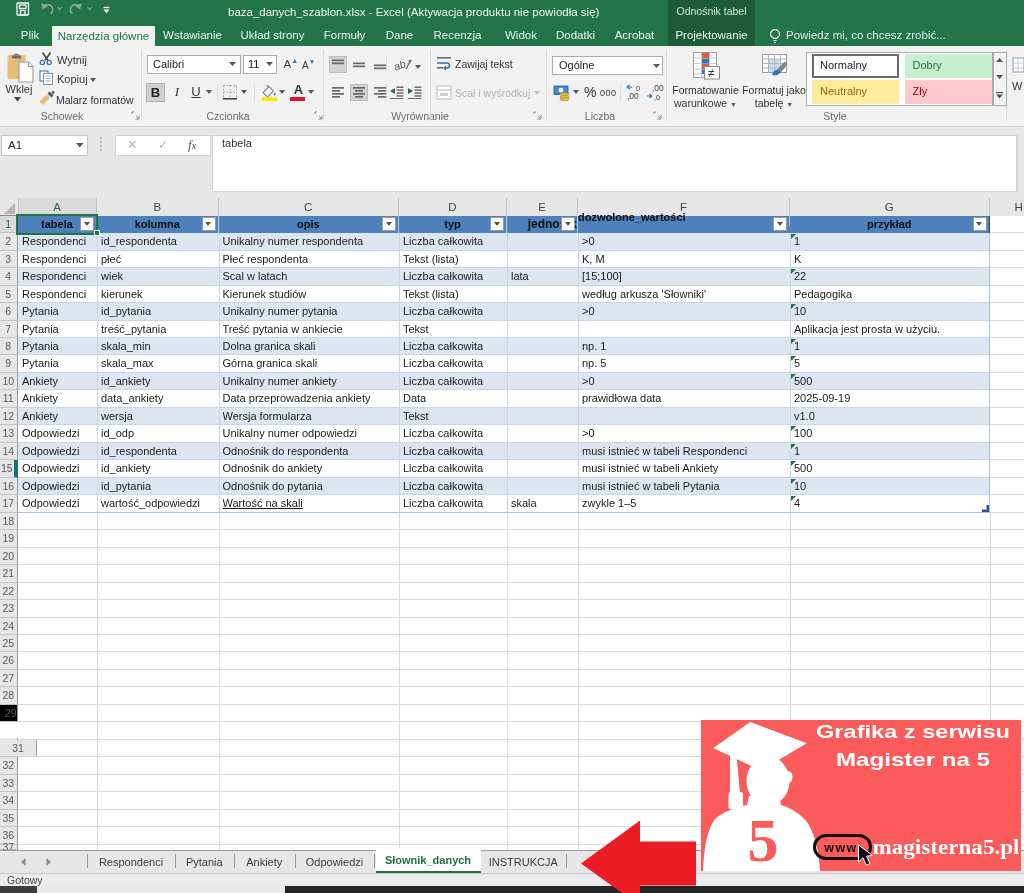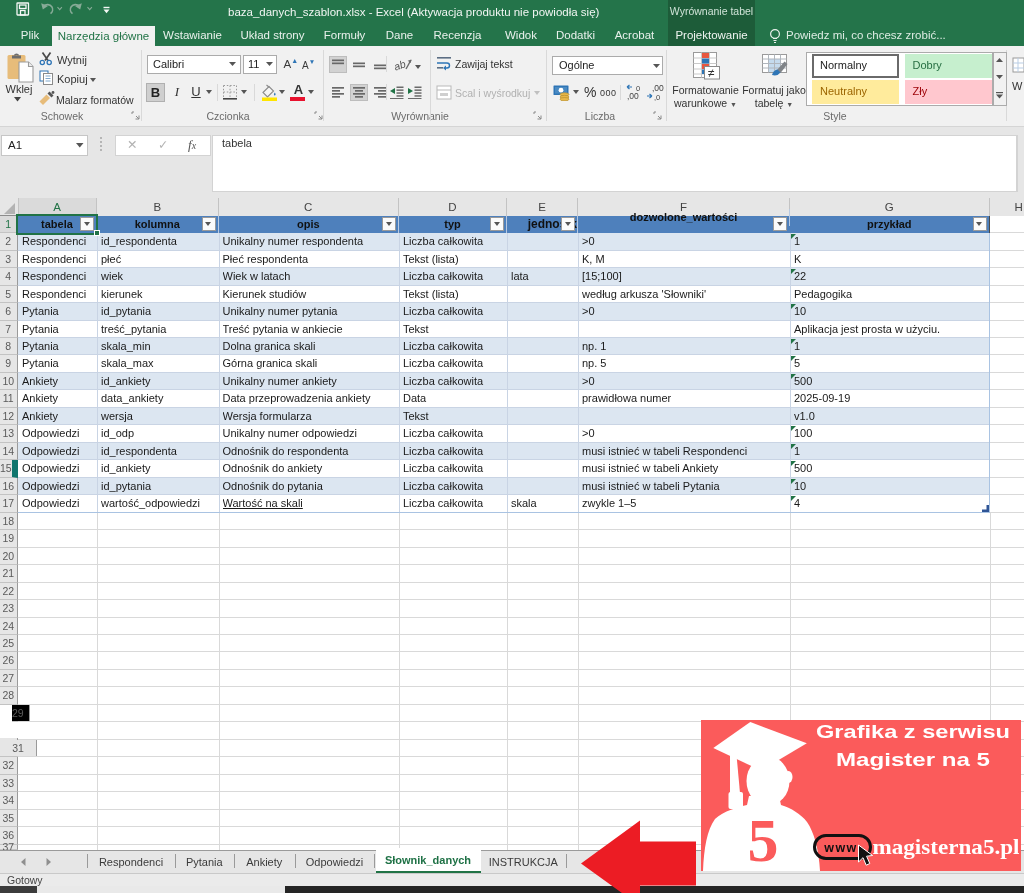--- a/index.html
+++ b/index.html
@@ -6,21 +6,21 @@
 body{font-family:"Liberation Sans",sans-serif;}
 #app{position:relative;width:1024px;height:893px;background:#fff;overflow:hidden;}
 .abs{position:absolute;}
 svg{display:block;}
 .tt{color:#fff;}
 </style></head><body>
 <div id="app">
 
 <div class="abs" style="left:0;top:0;width:1024px;height:23px;background:#24744a;"></div>
 <div class="abs" style="left:668px;top:0;width:87px;height:46px;background:#1d5c39;"></div>
-<div class="abs tt" style="left:668px;top:5px;width:87px;text-align:center;font-size:10.5px;color:#cfe3d7;">Wyrównanie tabel</div>
+<div class="abs tt" style="left:668px;top:5px;width:87px;text-align:center;font-size:10.5px;color:#cfe3d7;">Odnośnik tabel</div>
 <svg class="abs" style="left:0px;top:0px;" width="115" height="20" viewBox="0 0 115 20">
 <g stroke="#f5f8f6" fill="none" stroke-width="1.3">
 <rect x="17" y="3" width="11.5" height="12" rx="0.5"></rect>
 <rect x="19.5" y="5" width="6.5" height="3.5"></rect>
 <rect x="20.5" y="10.5" width="4.5" height="4.5"></rect>
 </g>
 <g stroke="#87ab97" fill="none" stroke-width="1.6">
 <path d="M43.5 6.2 C46 3.8 50 4.2 51.8 6.8 C53.4 9.2 52.6 12 50.5 13.6"></path>
 <path d="M79.5 6.2 C77 3.8 73 4.2 71.2 6.8 C69.6 9.2 70.4 12 72.5 13.6"></path>
 </g>
@@ -375,35 +375,35 @@
 <div class="abs" style="left:0;top:88.07999999999998px;width:17.5px;height:17.46999999999997px;background:#e6e6e6;border-right:1px solid #9a9a9a;border-bottom:1px solid #c3c3c3;color:#5a5a5a;font-size:10.5px;text-align:center;line-height:17.46999999999997px;">5</div>
 <div class="abs" style="left:0;top:105.54999999999995px;width:17.5px;height:17.470000000000027px;background:#e6e6e6;border-right:1px solid #9a9a9a;border-bottom:1px solid #c3c3c3;color:#5a5a5a;font-size:10.5px;text-align:center;line-height:17.470000000000027px;">6</div>
 <div class="abs" style="left:0;top:123.01999999999998px;width:17.5px;height:17.470000000000027px;background:#e6e6e6;border-right:1px solid #9a9a9a;border-bottom:1px solid #c3c3c3;color:#5a5a5a;font-size:10.5px;text-align:center;line-height:17.470000000000027px;">7</div>
 <div class="abs" style="left:0;top:140.49px;width:17.5px;height:17.46999999999997px;background:#e6e6e6;border-right:1px solid #9a9a9a;border-bottom:1px solid #c3c3c3;color:#5a5a5a;font-size:10.5px;text-align:center;line-height:17.46999999999997px;">8</div>
 <div class="abs" style="left:0;top:157.95999999999998px;width:17.5px;height:17.46999999999997px;background:#e6e6e6;border-right:1px solid #9a9a9a;border-bottom:1px solid #c3c3c3;color:#5a5a5a;font-size:10.5px;text-align:center;line-height:17.46999999999997px;">9</div>
 <div class="abs" style="left:0;top:175.42999999999995px;width:17.5px;height:17.470000000000027px;background:#e6e6e6;border-right:1px solid #9a9a9a;border-bottom:1px solid #c3c3c3;color:#5a5a5a;font-size:10.5px;text-align:center;line-height:17.470000000000027px;">10</div>
 <div class="abs" style="left:0;top:192.89999999999998px;width:17.5px;height:17.470000000000027px;background:#e6e6e6;border-right:1px solid #9a9a9a;border-bottom:1px solid #c3c3c3;color:#5a5a5a;font-size:10.5px;text-align:center;line-height:17.470000000000027px;">11</div>
 <div class="abs" style="left:0;top:210.37px;width:17.5px;height:17.46999999999997px;background:#e6e6e6;border-right:1px solid #9a9a9a;border-bottom:1px solid #c3c3c3;color:#5a5a5a;font-size:10.5px;text-align:center;line-height:17.46999999999997px;">12</div>
 <div class="abs" style="left:0;top:227.83999999999997px;width:17.5px;height:17.46999999999997px;background:#e6e6e6;border-right:1px solid #9a9a9a;border-bottom:1px solid #c3c3c3;color:#5a5a5a;font-size:10.5px;text-align:center;line-height:17.46999999999997px;">13</div>
 <div class="abs" style="left:0;top:245.30999999999995px;width:17.5px;height:17.470000000000027px;background:#e6e6e6;border-right:1px solid #9a9a9a;border-bottom:1px solid #c3c3c3;color:#5a5a5a;font-size:10.5px;text-align:center;line-height:17.470000000000027px;">14</div>
-<div class="abs" style="left:0;top:262.78px;width:17.5px;height:17.46999999999997px;background:#e5e5e5;border-right:6px solid #0f766e;border-bottom:1px solid #c3c3c3;color:#5a5a5a;font-size:10.5px;text-align:center;line-height:17.46999999999997px;">15</div>
+<div class="abs" style="left:0;top:262.78px;width:17.5px;height:17.46999999999997px;background:#e5e5e5;border-right:4px solid #0f766e;border-bottom:1px solid #c3c3c3;color:#5a5a5a;font-size:10.5px;text-align:center;line-height:17.46999999999997px;">15</div>
 <div class="abs" style="left:0;top:280.24999999999994px;width:17.5px;height:17.470000000000027px;background:#e6e6e6;border-right:1px solid #9a9a9a;border-bottom:1px solid #c3c3c3;color:#5a5a5a;font-size:10.5px;text-align:center;line-height:17.470000000000027px;">16</div>
 <div class="abs" style="left:0;top:297.71999999999997px;width:17.5px;height:17.470000000000084px;background:#e6e6e6;border-right:1px solid #9a9a9a;border-bottom:1px solid #c3c3c3;color:#5a5a5a;font-size:10.5px;text-align:center;line-height:17.470000000000084px;">17</div>
 <div class="abs" style="left:0;top:315.19000000000005px;width:17.5px;height:17.469999999999914px;background:#e6e6e6;border-right:1px solid #9a9a9a;border-bottom:1px solid #c3c3c3;color:#5a5a5a;font-size:10.5px;text-align:center;line-height:17.469999999999914px;">18</div>
 <div class="abs" style="left:0;top:332.65999999999997px;width:17.5px;height:17.469999999999914px;background:#e6e6e6;border-right:1px solid #9a9a9a;border-bottom:1px solid #c3c3c3;color:#5a5a5a;font-size:10.5px;text-align:center;line-height:17.469999999999914px;">19</div>
 <div class="abs" style="left:0;top:350.1299999999999px;width:17.5px;height:17.470000000000027px;background:#e6e6e6;border-right:1px solid #9a9a9a;border-bottom:1px solid #c3c3c3;color:#5a5a5a;font-size:10.5px;text-align:center;line-height:17.470000000000027px;">20</div>
 <div class="abs" style="left:0;top:367.5999999999999px;width:17.5px;height:17.470000000000027px;background:#e6e6e6;border-right:1px solid #9a9a9a;border-bottom:1px solid #c3c3c3;color:#5a5a5a;font-size:10.5px;text-align:center;line-height:17.470000000000027px;">21</div>
 <div class="abs" style="left:0;top:385.06999999999994px;width:17.5px;height:17.470000000000027px;background:#e6e6e6;border-right:1px solid #9a9a9a;border-bottom:1px solid #c3c3c3;color:#5a5a5a;font-size:10.5px;text-align:center;line-height:17.470000000000027px;">22</div>
 <div class="abs" style="left:0;top:402.53999999999996px;width:17.5px;height:17.470000000000027px;background:#e6e6e6;border-right:1px solid #9a9a9a;border-bottom:1px solid #c3c3c3;color:#5a5a5a;font-size:10.5px;text-align:center;line-height:17.470000000000027px;">23</div>
 <div class="abs" style="left:0;top:420.01px;width:17.5px;height:17.470000000000027px;background:#e6e6e6;border-right:1px solid #9a9a9a;border-bottom:1px solid #c3c3c3;color:#5a5a5a;font-size:10.5px;text-align:center;line-height:17.470000000000027px;">24</div>
 <div class="abs" style="left:0;top:437.48px;width:17.5px;height:17.470000000000027px;background:#e6e6e6;border-right:1px solid #9a9a9a;border-bottom:1px solid #c3c3c3;color:#5a5a5a;font-size:10.5px;text-align:center;line-height:17.470000000000027px;">25</div>
 <div class="abs" style="left:0;top:454.95000000000005px;width:17.5px;height:17.469999999999914px;background:#e6e6e6;border-right:1px solid #9a9a9a;border-bottom:1px solid #c3c3c3;color:#5a5a5a;font-size:10.5px;text-align:center;line-height:17.469999999999914px;">26</div>
 <div class="abs" style="left:0;top:472.41999999999996px;width:17.5px;height:17.469999999999914px;background:#e6e6e6;border-right:1px solid #9a9a9a;border-bottom:1px solid #c3c3c3;color:#5a5a5a;font-size:10.5px;text-align:center;line-height:17.469999999999914px;">27</div>
 <div class="abs" style="left:0;top:489.8899999999999px;width:17.5px;height:17.470000000000027px;background:#e6e6e6;border-right:1px solid #9a9a9a;border-bottom:1px solid #c3c3c3;color:#5a5a5a;font-size:10.5px;text-align:center;line-height:17.470000000000027px;">28</div>
-<div class="abs" style="left:12px;top:507.3599999999999px;width:17.5px;height:17.470000000000027px;background:#000000;border-right:1px solid #9a9a9a;border-bottom:1px solid #c3c3c3;color:#5a5a5a;font-size:10.5px;text-align:left;line-height:17.470000000000027px;">29</div>
+<div class="abs" style="left:0;top:507.3599999999999px;width:17.5px;height:17.470000000000027px;background:#000000;border-right:1px solid #9a9a9a;border-bottom:1px solid #c3c3c3;color:#5a5a5a;font-size:10.5px;text-align:right;line-height:17.470000000000027px;">29</div>
 <div class="abs" style="left:0;top:524.8299999999999px;width:17.5px;height:17.470000000000027px;background:#e6e6e6;border-right:1px solid #9a9a9a;border-bottom:1px solid #c3c3c3;color:#5a5a5a;font-size:10.5px;text-align:center;line-height:17.470000000000027px;margin-top:16px;">30</div>
 <div class="abs" style="left:0;top:542.3px;width:37px;height:17.470000000000027px;background:#e6e6e6;border-right:1px solid #9a9a9a;border-bottom:1px solid #c3c3c3;color:#5a5a5a;font-size:10.5px;text-align:center;line-height:17.470000000000027px;">31</div>
 <div class="abs" style="left:0;top:559.77px;width:17.5px;height:17.470000000000027px;background:#e6e6e6;border-right:1px solid #9a9a9a;border-bottom:1px solid #c3c3c3;color:#5a5a5a;font-size:10.5px;text-align:center;line-height:17.470000000000027px;">32</div>
 <div class="abs" style="left:0;top:577.24px;width:17.5px;height:17.470000000000027px;background:#e6e6e6;border-right:1px solid #9a9a9a;border-bottom:1px solid #c3c3c3;color:#5a5a5a;font-size:10.5px;text-align:center;line-height:17.470000000000027px;">33</div>
 <div class="abs" style="left:0;top:594.71px;width:17.5px;height:17.470000000000027px;background:#e6e6e6;border-right:1px solid #9a9a9a;border-bottom:1px solid #c3c3c3;color:#5a5a5a;font-size:10.5px;text-align:center;line-height:17.470000000000027px;">34</div>
 <div class="abs" style="left:0;top:612.1800000000001px;width:17.5px;height:17.4699999999998px;background:#e6e6e6;border-right:1px solid #9a9a9a;border-bottom:1px solid #c3c3c3;color:#5a5a5a;font-size:10.5px;text-align:center;line-height:17.4699999999998px;">35</div>
 <div class="abs" style="left:0;top:629.6499999999999px;width:17.5px;height:17.470000000000027px;background:#e6e6e6;border-right:1px solid #9a9a9a;border-bottom:1px solid #c3c3c3;color:#5a5a5a;font-size:10.5px;text-align:center;line-height:17.470000000000027px;">36</div>
 <div class="abs" style="left:0;top:647.1199999999999px;width:17.5px;height:5.380000000000109px;background:#e6e6e6;border-right:1px solid #9a9a9a;border-bottom:1px solid #c3c3c3;color:#5a5a5a;font-size:10.5px;text-align:center;line-height:5.380000000000109px;">37</div>
 <div class="abs" style="left:989.5px;top:34.66999999999999px;width:34.5px;height:1px;background:#d9d9d9;"></div>
 <div class="abs" style="left:989.5px;top:52.139999999999986px;width:34.5px;height:1px;background:#d9d9d9;"></div>
@@ -458,21 +458,21 @@
 <div class="abs" style="left:205.0px;top:24.69999999999999px;width:0;height:0;border-left:3.5px solid transparent;border-right:3.5px solid transparent;border-top:4.5px solid #555;"></div>
 <div class="abs" style="left:218.5px;top:18.19999999999999px;width:180.5px;height:17.47px;border-right:1px solid #b7c9e2;color:#111;font-weight:bold;font-size:11px;text-align:center;line-height:17.47px;overflow:hidden;">opis</div>
 <div class="abs" style="left:382px;top:19.69999999999999px;width:14px;height:14px;background:#fbfbfb;border:1px solid #9a9a9a;"></div>
 <div class="abs" style="left:385.5px;top:24.69999999999999px;width:0;height:0;border-left:3.5px solid transparent;border-right:3.5px solid transparent;border-top:4.5px solid #555;"></div>
 <div class="abs" style="left:399px;top:18.19999999999999px;width:108px;height:17.47px;border-right:1px solid #b7c9e2;color:#111;font-weight:bold;font-size:11px;text-align:center;line-height:17.47px;overflow:hidden;">typ</div>
 <div class="abs" style="left:490px;top:19.69999999999999px;width:14px;height:14px;background:#fbfbfb;border:1px solid #9a9a9a;"></div>
 <div class="abs" style="left:493.5px;top:24.69999999999999px;width:0;height:0;border-left:3.5px solid transparent;border-right:3.5px solid transparent;border-top:4.5px solid #555;"></div>
 <div class="abs" style="left:507px;top:18.19999999999999px;width:71px;height:29px;border-right:1px solid #b7c9e2;color:#111;font-weight:bold;font-size:12px;text-align:right;padding-left:3px;line-height:17.47px;overflow:hidden;">jednostk</div>
 <div class="abs" style="left:561px;top:19.69999999999999px;width:14px;height:14px;background:#fbfbfb;border:1px solid #9a9a9a;"></div>
 <div class="abs" style="left:564.5px;top:24.69999999999999px;width:0;height:0;border-left:3.5px solid transparent;border-right:3.5px solid transparent;border-top:4.5px solid #555;"></div>
-<div class="abs" style="left:578px;top:11px;width:212px;height:17.47px;border-right:1px solid #b7c9e2;color:#111;font-weight:bold;font-size:11px;text-align:center;line-height:17.47px;overflow:hidden;">dozwolone_wartości</div>
+<div class="abs" style="left:578px;top:11px;width:212px;height:17.47px;border-right:1px solid #b7c9e2;color:#111;font-weight:bold;font-size:11px;line-height:17.47px;overflow:hidden;">dozwolone_wartości</div>
 <div class="abs" style="left:773px;top:19.69999999999999px;width:14px;height:14px;background:#fbfbfb;border:1px solid #9a9a9a;"></div>
 <div class="abs" style="left:776.5px;top:24.69999999999999px;width:0;height:0;border-left:3.5px solid transparent;border-right:3.5px solid transparent;border-top:4.5px solid #555;"></div>
 <div class="abs" style="left:790px;top:18.19999999999999px;width:199.5px;height:17.47px;border-right:1px solid #b7c9e2;color:#111;font-weight:bold;font-size:11px;text-align:center;line-height:17.47px;overflow:hidden;">przykład</div>
 <div class="abs" style="left:972.5px;top:19.69999999999999px;width:14px;height:14px;background:#fbfbfb;border:1px solid #9a9a9a;"></div>
 <div class="abs" style="left:976.0px;top:24.69999999999999px;width:0;height:0;border-left:3.5px solid transparent;border-right:3.5px solid transparent;border-top:4.5px solid #555;"></div>
 <div class="abs" style="left:18px;top:35.66999999999999px;width:971.5px;height:17.47px;background:#dce6f1;border-bottom:1px solid #c9d4e4;"></div>
 <div class="abs" style="left:22px;top:35.66999999999999px;width:75px;height:17.47px;color:#1a1a1a;font-size:11px;line-height:17.97px;overflow:hidden;white-space:nowrap;">Respondenci</div>
 <div class="abs" style="left:101px;top:35.66999999999999px;width:117.5px;height:17.47px;color:#1a1a1a;font-size:11px;line-height:17.97px;overflow:hidden;white-space:nowrap;">id_respondenta</div>
 <div class="abs" style="left:222.5px;top:35.66999999999999px;width:176.5px;height:17.47px;color:#1a1a1a;font-size:11px;line-height:17.97px;overflow:hidden;white-space:nowrap;">Unikalny numer respondenta</div>
 <div class="abs" style="left:403px;top:35.66999999999999px;width:104px;height:17.47px;color:#1a1a1a;font-size:11px;line-height:17.97px;overflow:hidden;white-space:nowrap;">Liczba całkowita</div>
@@ -496,21 +496,21 @@
 <div class="abs" style="left:794px;top:53.139999999999986px;width:195.5px;height:17.47px;color:#1a1a1a;font-size:11px;line-height:17.97px;overflow:visible;white-space:nowrap;">K</div>
 <div class="abs" style="left:97px;top:53.139999999999986px;width:1px;height:17.47px;background:#c9d4e4;"></div>
 <div class="abs" style="left:218.5px;top:53.139999999999986px;width:1px;height:17.47px;background:#c9d4e4;"></div>
 <div class="abs" style="left:399px;top:53.139999999999986px;width:1px;height:17.47px;background:#c9d4e4;"></div>
 <div class="abs" style="left:507px;top:53.139999999999986px;width:1px;height:17.47px;background:#c9d4e4;"></div>
 <div class="abs" style="left:578px;top:53.139999999999986px;width:1px;height:17.47px;background:#c9d4e4;"></div>
 <div class="abs" style="left:790px;top:53.139999999999986px;width:1px;height:17.47px;background:#c9d4e4;"></div>
 <div class="abs" style="left:18px;top:70.61000000000001px;width:971.5px;height:17.47px;background:#dce6f1;border-bottom:1px solid #c9d4e4;"></div>
 <div class="abs" style="left:22px;top:70.61000000000001px;width:75px;height:17.47px;color:#1a1a1a;font-size:11px;line-height:17.97px;overflow:hidden;white-space:nowrap;">Respondenci</div>
 <div class="abs" style="left:101px;top:70.61000000000001px;width:117.5px;height:17.47px;color:#1a1a1a;font-size:11px;line-height:17.97px;overflow:hidden;white-space:nowrap;">wiek</div>
-<div class="abs" style="left:222.5px;top:70.61000000000001px;width:176.5px;height:17.47px;color:#1a1a1a;font-size:11px;line-height:17.97px;overflow:hidden;white-space:nowrap;">Wiek w latach</div>
+<div class="abs" style="left:222.5px;top:70.61000000000001px;width:176.5px;height:17.47px;color:#1a1a1a;font-size:11px;line-height:17.97px;overflow:hidden;white-space:nowrap;">Scal w latach</div>
 <div class="abs" style="left:403px;top:70.61000000000001px;width:104px;height:17.47px;color:#1a1a1a;font-size:11px;line-height:17.97px;overflow:hidden;white-space:nowrap;">Liczba całkowita</div>
 <div class="abs" style="left:511px;top:70.61000000000001px;width:67px;height:17.47px;color:#1a1a1a;font-size:11px;line-height:17.97px;overflow:hidden;white-space:nowrap;">lata</div>
 <div class="abs" style="left:582px;top:70.61000000000001px;width:208px;height:17.47px;color:#1a1a1a;font-size:11px;line-height:17.97px;overflow:visible;white-space:nowrap;">[15;100]</div>
 <div class="abs" style="left:794px;top:70.61000000000001px;width:195.5px;height:17.47px;color:#1a1a1a;font-size:11px;line-height:17.97px;overflow:visible;white-space:nowrap;">22</div>
 <div class="abs" style="left:97px;top:70.61000000000001px;width:1px;height:17.47px;background:#c9d4e4;"></div>
 <div class="abs" style="left:218.5px;top:70.61000000000001px;width:1px;height:17.47px;background:#c9d4e4;"></div>
 <div class="abs" style="left:399px;top:70.61000000000001px;width:1px;height:17.47px;background:#c9d4e4;"></div>
 <div class="abs" style="left:507px;top:70.61000000000001px;width:1px;height:17.47px;background:#c9d4e4;"></div>
 <div class="abs" style="left:578px;top:70.61000000000001px;width:1px;height:17.47px;background:#c9d4e4;"></div>
 <div class="abs" style="left:790px;top:70.61000000000001px;width:1px;height:17.47px;background:#c9d4e4;"></div>
@@ -602,21 +602,21 @@
 <div class="abs" style="left:507px;top:175.42999999999995px;width:1px;height:17.47px;background:#c9d4e4;"></div>
 <div class="abs" style="left:578px;top:175.42999999999995px;width:1px;height:17.47px;background:#c9d4e4;"></div>
 <div class="abs" style="left:790px;top:175.42999999999995px;width:1px;height:17.47px;background:#c9d4e4;"></div>
 <div class="abs" style="left:791px;top:176.42999999999995px;width:0;height:0;border-top:5px solid #217346;border-right:5px solid transparent;"></div>
 <div class="abs" style="left:18px;top:192.89999999999998px;width:971.5px;height:17.47px;background:#ffffff;border-bottom:1px solid #c9d4e4;"></div>
 <div class="abs" style="left:22px;top:192.89999999999998px;width:75px;height:17.47px;color:#1a1a1a;font-size:11px;line-height:17.97px;overflow:hidden;white-space:nowrap;">Ankiety</div>
 <div class="abs" style="left:101px;top:192.89999999999998px;width:117.5px;height:17.47px;color:#1a1a1a;font-size:11px;line-height:17.97px;overflow:hidden;white-space:nowrap;">data_ankiety</div>
 <div class="abs" style="left:222.5px;top:192.89999999999998px;width:176.5px;height:17.47px;color:#1a1a1a;font-size:11px;line-height:17.97px;overflow:hidden;white-space:nowrap;">Data przeprowadzenia ankiety</div>
 <div class="abs" style="left:403px;top:192.89999999999998px;width:104px;height:17.47px;color:#1a1a1a;font-size:11px;line-height:17.97px;overflow:hidden;white-space:nowrap;">Data</div>
 <div class="abs" style="left:511px;top:192.89999999999998px;width:67px;height:17.47px;color:#1a1a1a;font-size:11px;line-height:17.97px;overflow:hidden;white-space:nowrap;"></div>
-<div class="abs" style="left:582px;top:192.89999999999998px;width:208px;height:17.47px;color:#1a1a1a;font-size:11px;line-height:17.97px;overflow:visible;white-space:nowrap;">prawidłowa numer</div>
+<div class="abs" style="left:582px;top:192.89999999999998px;width:208px;height:17.47px;color:#1a1a1a;font-size:11px;line-height:17.97px;overflow:visible;white-space:nowrap;">prawidłowa data</div>
 <div class="abs" style="left:794px;top:192.89999999999998px;width:195.5px;height:17.47px;color:#1a1a1a;font-size:11px;line-height:17.97px;overflow:visible;white-space:nowrap;">2025-09-19</div>
 <div class="abs" style="left:97px;top:192.89999999999998px;width:1px;height:17.47px;background:#c9d4e4;"></div>
 <div class="abs" style="left:218.5px;top:192.89999999999998px;width:1px;height:17.47px;background:#c9d4e4;"></div>
 <div class="abs" style="left:399px;top:192.89999999999998px;width:1px;height:17.47px;background:#c9d4e4;"></div>
 <div class="abs" style="left:507px;top:192.89999999999998px;width:1px;height:17.47px;background:#c9d4e4;"></div>
 <div class="abs" style="left:578px;top:192.89999999999998px;width:1px;height:17.47px;background:#c9d4e4;"></div>
 <div class="abs" style="left:790px;top:192.89999999999998px;width:1px;height:17.47px;background:#c9d4e4;"></div>
 <div class="abs" style="left:18px;top:210.37px;width:971.5px;height:17.47px;background:#dce6f1;border-bottom:1px solid #c9d4e4;"></div>
 <div class="abs" style="left:22px;top:210.37px;width:75px;height:17.47px;color:#1a1a1a;font-size:11px;line-height:17.97px;overflow:hidden;white-space:nowrap;">Ankiety</div>
 <div class="abs" style="left:101px;top:210.37px;width:117.5px;height:17.47px;color:#1a1a1a;font-size:11px;line-height:17.97px;overflow:hidden;white-space:nowrap;">wersja</div>

